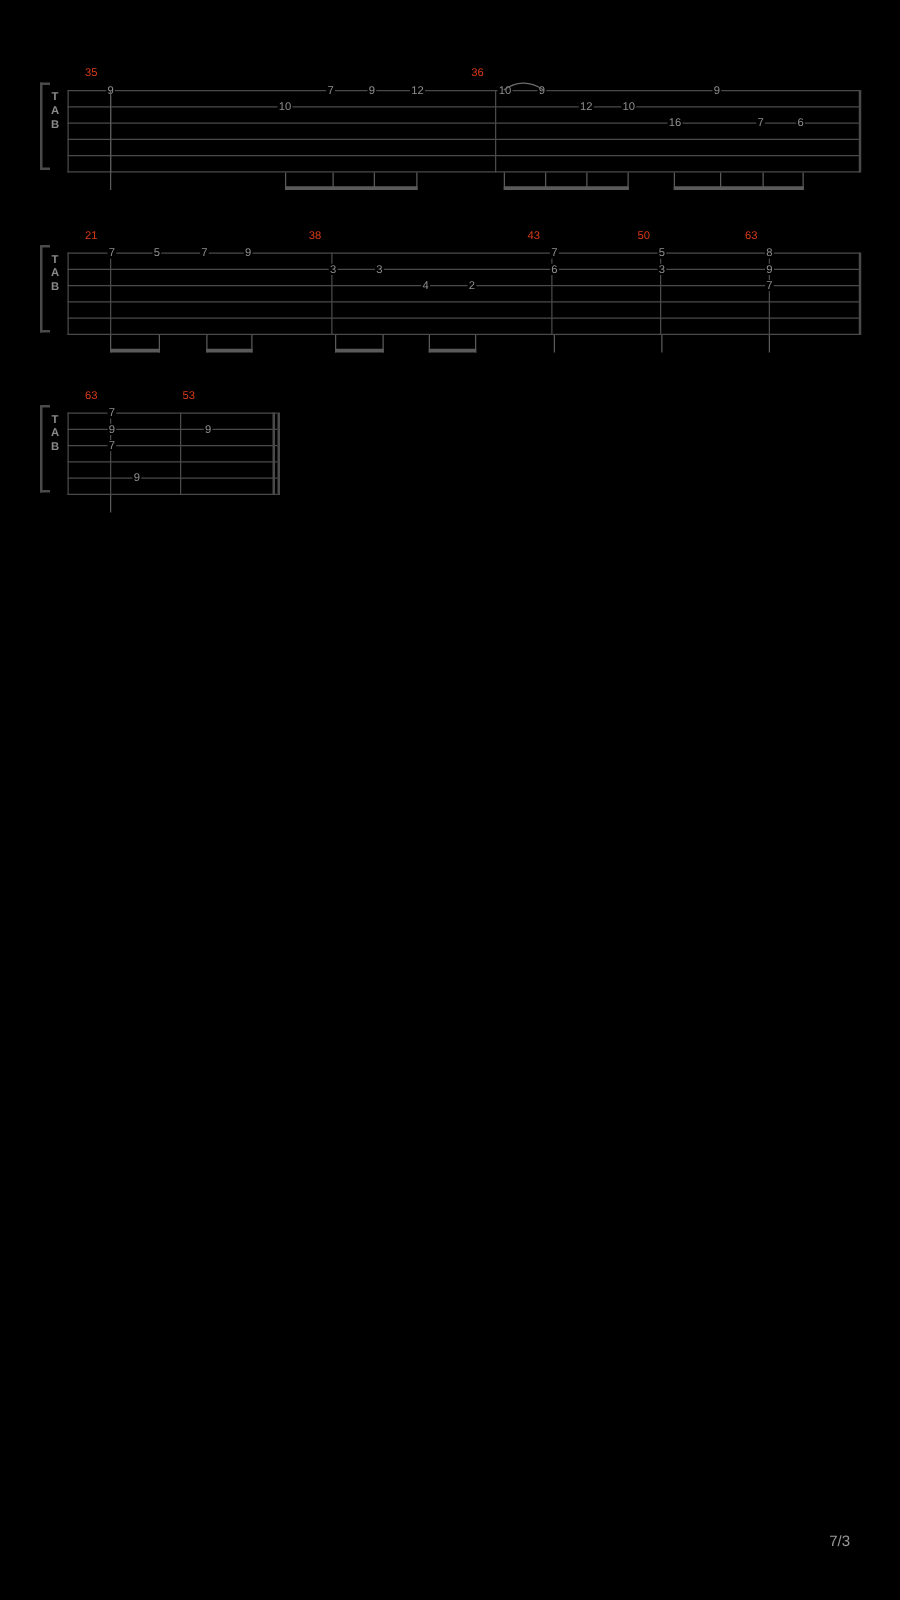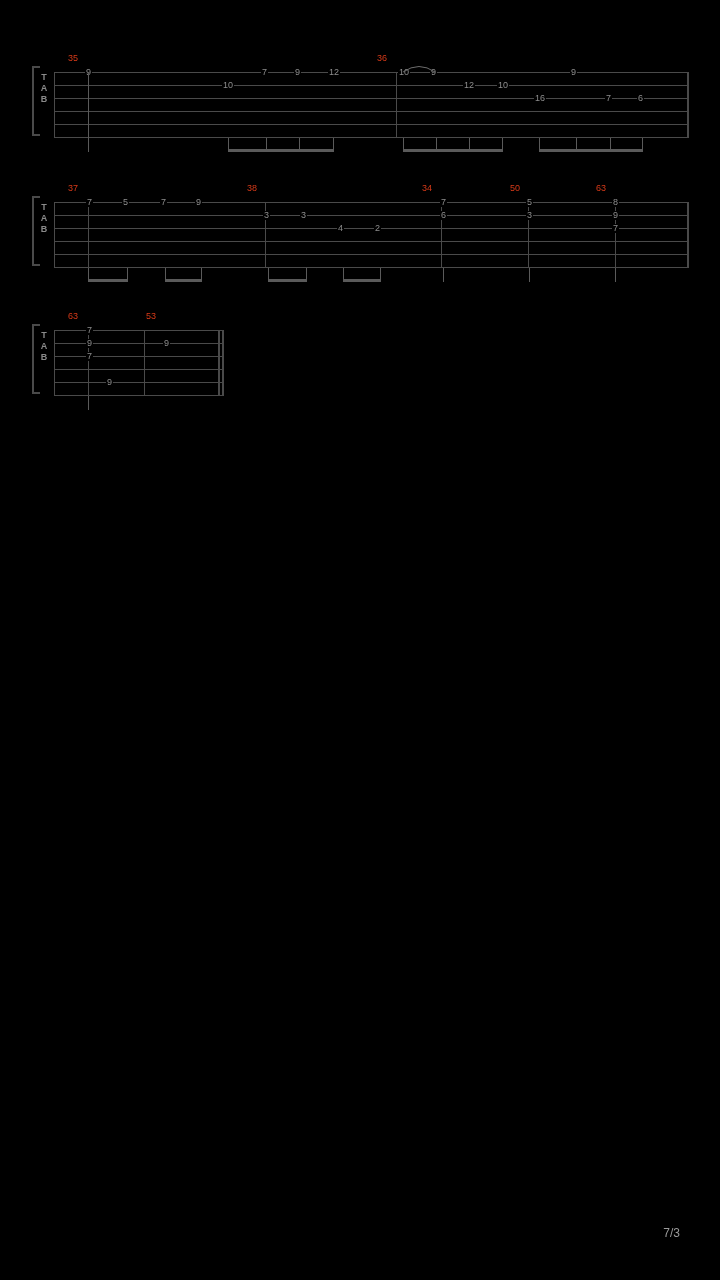--- a/index.html
+++ b/index.html
@@ -131,23 +131,23 @@
     <div class="line" style="top:77px;left:22px;width:634px;"></div>
 
     <div class="barline" style="left:22px;top:12px;height:66px;"></div>
     <div class="barline" style="left:56px;top:12px;height:66px;"></div>
     <div class="barline" style="left:233px;top:12px;height:66px;"></div>
     <div class="barline" style="left:409px;top:12px;height:66px;"></div>
     <div class="barline" style="left:496px;top:12px;height:66px;"></div>
     <div class="barline" style="left:583px;top:12px;height:66px;"></div>
     <div class="barline thick" style="left:655px;top:12px;height:66px;"></div>
 
-    <div class="measnum" style="left:36px;top:-7px;">37</div>
+    <div class="measnum" style="left:36px;top:-7px;">21</div>
     <div class="measnum" style="left:215px;top:-7px;">38</div>
-    <div class="measnum" style="left:390px;top:-7px;">34</div>
+    <div class="measnum" style="left:390px;top:-7px;">43</div>
     <div class="measnum" style="left:478px;top:-7px;">50</div>
     <div class="measnum" style="left:564px;top:-7px;">63</div>
 
     <div class="note" style="left:54px;top:8px;">7</div>
     <div class="note" style="left:90px;top:8px;">5</div>
     <div class="note" style="left:128px;top:8px;">7</div>
     <div class="note" style="left:163px;top:8px;">9</div>
     <div class="note" style="left:231px;top:21px;">3</div>
     <div class="note" style="left:268px;top:21px;">3</div>
     <div class="note" style="left:305px;top:34px;">4</div>

